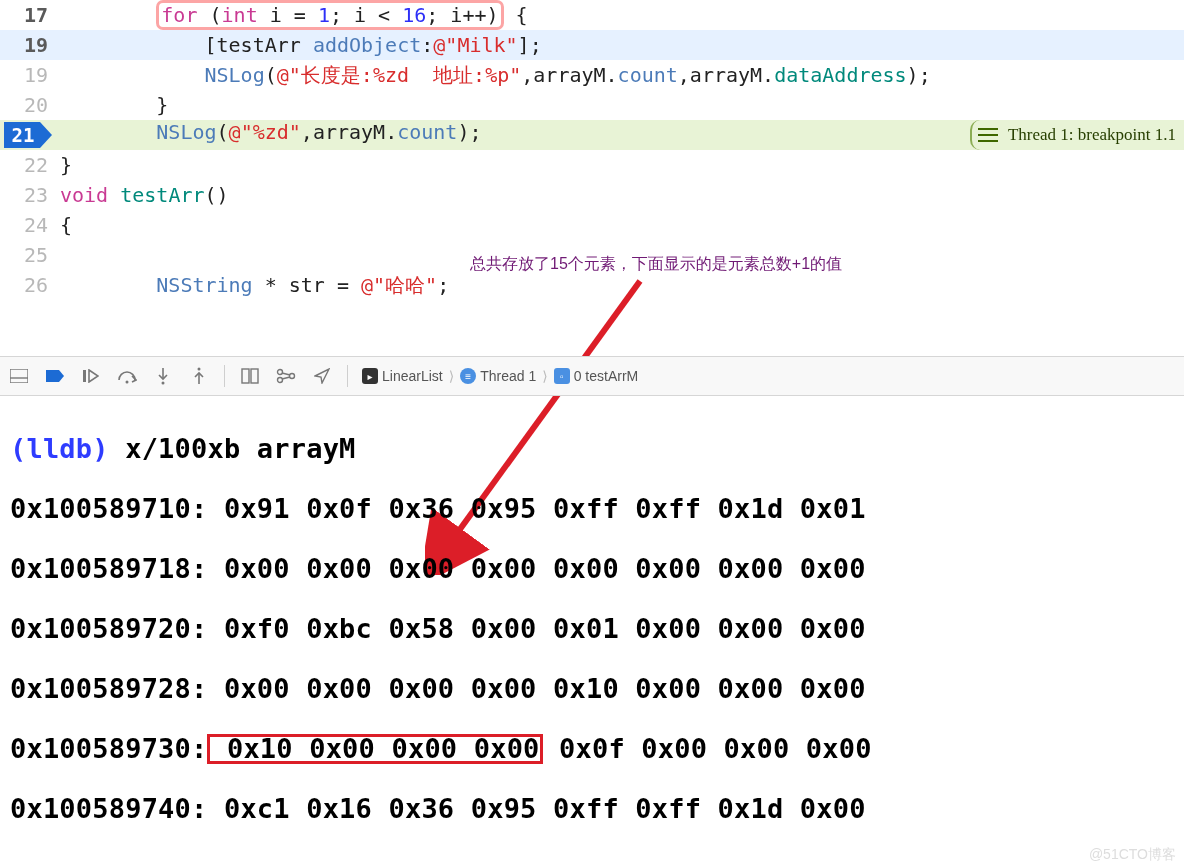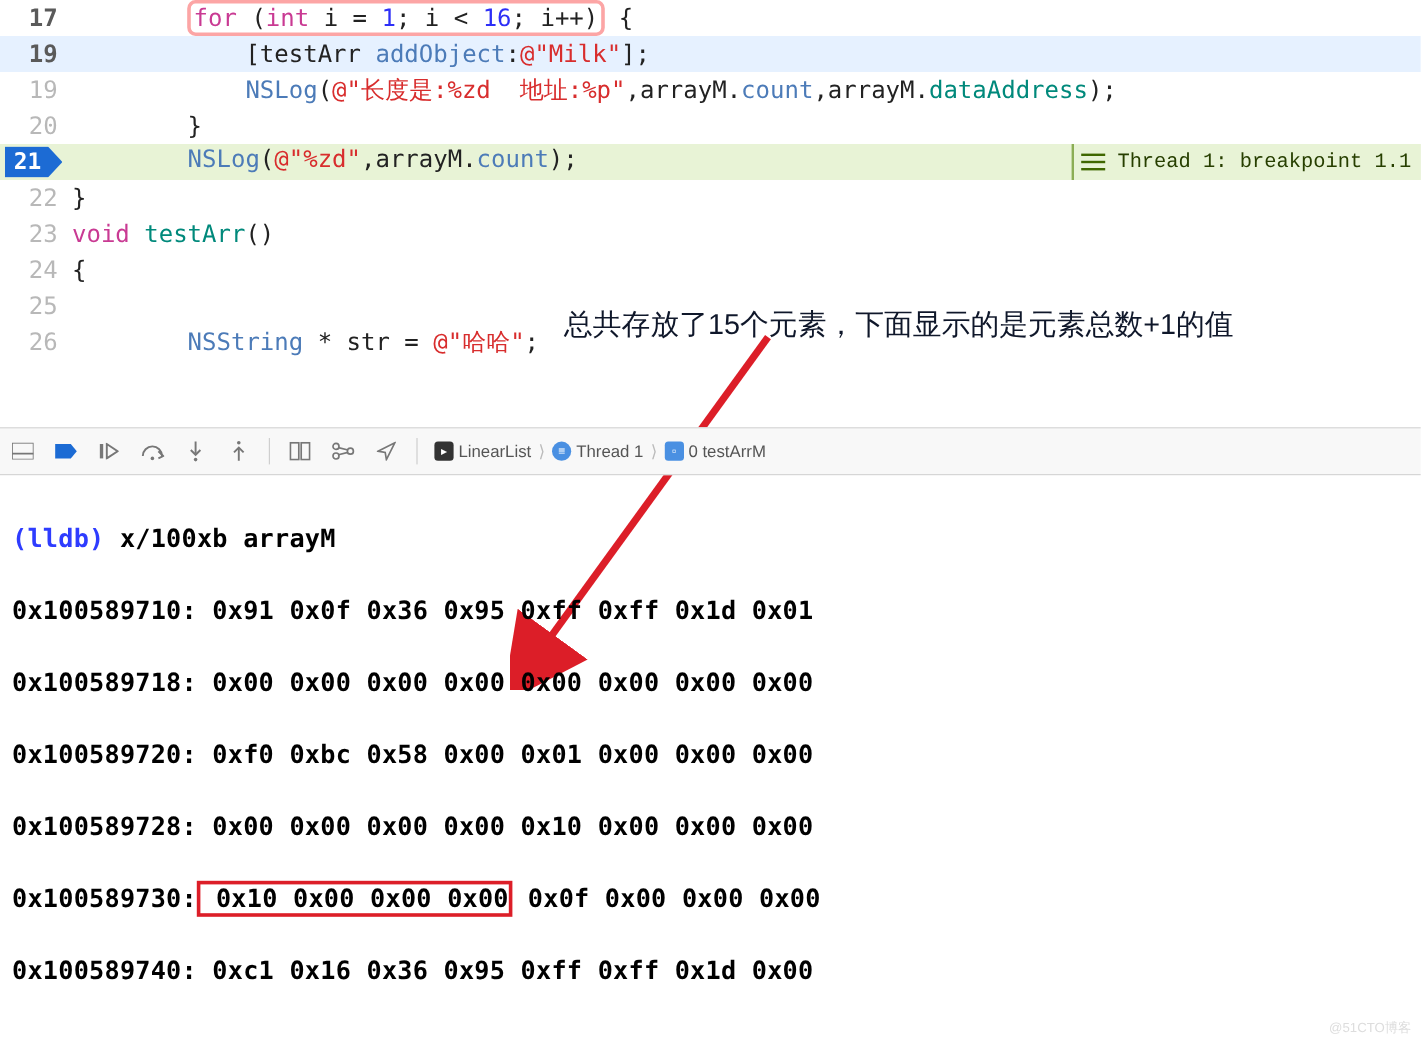--- a/index.html
+++ b/index.html
@@ -9,21 +9,21 @@
   .editor { position:absolute; left:0; top:0; right:0; height:356px; overflow:hidden; }
   .line { display:flex; align-items:center; height:30px; white-space:pre; }
   .gutter { width:60px; text-align:right; padding-right:12px; color:#b8b8b8; user-select:none; }
   .gutter.bold { color:#5a5a5a; font-weight:600; }
   .code { flex:1; position:relative; }
   .line.hl { background:#e6f1ff; }
   .line.exec { position:relative; }
   .exec-row { display:flex; align-items:flex-start; width:100%; height:100%; background:#e8f3d6; }
   .arrow-gutter { position:relative; width:60px; height:100%; }
   .arrow-shape { position:absolute; left:4px; top:2px; width:48px; height:26px; background:#1c6bd4; clip-path:polygon(0 0, 75% 0, 100% 50%, 75% 100%, 0 100%); color:#fff; font-weight:600; text-align:center; font-size:19px; line-height:26px; padding-right:10px; }
-  .breakpoint-badge { position:absolute; right:0; top:0; bottom:0; display:flex; align-items:center; background:#e8f3d6; border-left:2px solid #8bad54; padding:0 8px 0 6px; font-family:Liberation Mono, monospace; font-size:17px; color:#273f00; }
+  .breakpoint-badge { position:absolute; right:0; top:0; bottom:0; display:flex; align-items:center; background:#e8f3d6; border-left:2px solid #8bad54; padding:0 8px 0 6px; font-family:Liberation Serif, serif; font-size:17px; color:#273f00;border-radius:10px; }
   .bp-icon { width:20px; height:14px; margin-right:10px; position:relative; }
   .bp-icon::before,.bp-icon::after,.bp-icon span{ content:""; position:absolute; left:0; right:0; height:2px; background:#3f6700; }
   .bp-icon::before{top:0;} .bp-icon span{top:6px;} .bp-icon::after{top:12px;}
 
   
   .kw   { color:#c93a93; }
   .type { color:#c93a93; }
   .num  { color:#2d2ff7; }
   .str  { color:#d82d2d; }
   .fn2  { color:#4c7bb8; }
@@ -36,29 +36,29 @@
   
   .toolbar { position:absolute; left:0; top:356px; right:0; height:40px; border-top:1px solid #d6d6d6; border-bottom:1px solid #d6d6d6; background:#f8f8f8; display:flex; align-items:center; padding:0 8px; gap:14px; font-family:-apple-system,Helvetica,Arial,sans-serif; font-size:14px; color:#555;}
   .tb-btn { width:22px; height:22px; display:flex; align-items:center; justify-content:center; color:#5c5c5c; }
   .tb-sep { width:1px; height:22px; background:#cfcfcf; }
   .crumb { display:flex; align-items:center; gap:4px; }
   .crumb .chev { color:#bbb; padding:0 2px;}
   .crumb-ico { width:16px; height:16px; border-radius:3px; display:inline-flex; align-items:center; justify-content:center; font-size:10px; color:#fff;}
   .ico-term{background:#333;} .ico-thread{background:#4a90e2;border-radius:50%;} .ico-frame{background:#4a90e2;}
 
   
-  .console { position:absolute; left:0; top:396px; right:0; bottom:0; padding:8px 10px; font-family:"Menlo","Monaco",monospace; font-size:21px; font-weight:700; color:#000; line-height:30px; letter-spacing:0.2px; white-space:pre; }
+  .console { position:absolute; left:0; top:396px; right:0; bottom:0; padding:8px 10px; font-family:"Menlo","Monaco",monospace; font-size:27px; font-weight:700; color:#000; line-height:30px; letter-spacing:0.2px; white-space:pre; }
   .lldb { color:#2e3cff; }
   .mem-box { border:3px solid #dc1e28; border-radius:0; padding:0 0px; display:inline-block; line-height:24px; }
 
   
-  .anno-text { position:absolute; left:470px; top:254px; color:#0f172a; font-family:-apple-system,"PingFang SC",Helvetica,Arial,sans-serif; font-size:24px; font-weight:400; }
+  .anno-text { position:absolute; left:470px; top:254px; color:#701a75; font-family:-apple-system,"PingFang SC",Helvetica,Arial,sans-serif; font-size:16px; font-weight:400; }
   .arrow-svg { position:absolute; left:425px; top:275px; pointer-events:none; }
 
-  .watermark { position:absolute; right:8px; bottom:4px; color:#ddd; font-family:-apple-system,Helvetica,Arial,sans-serif; font-size:11px; }
+  .watermark { position:absolute; right:8px; bottom:4px; color:#ddd; font-family:-apple-system,Helvetica,Arial,sans-serif; font-size:14px; }
 </style>
 </head>
 <body>
 
 <div class="editor">
 
   <div class="line">
     <div class="gutter bold">17</div>
     <div class="code"><span class="plain">        </span><span class="red-box"><span class="kw">for</span><span class="plain"> (</span><span class="type">int</span><span class="plain"> i = </span><span class="num">1</span><span class="plain">; i &lt; </span><span class="num">16</span><span class="plain">; i++)</span></span><span class="plain"> {</span></div>
   </div>

